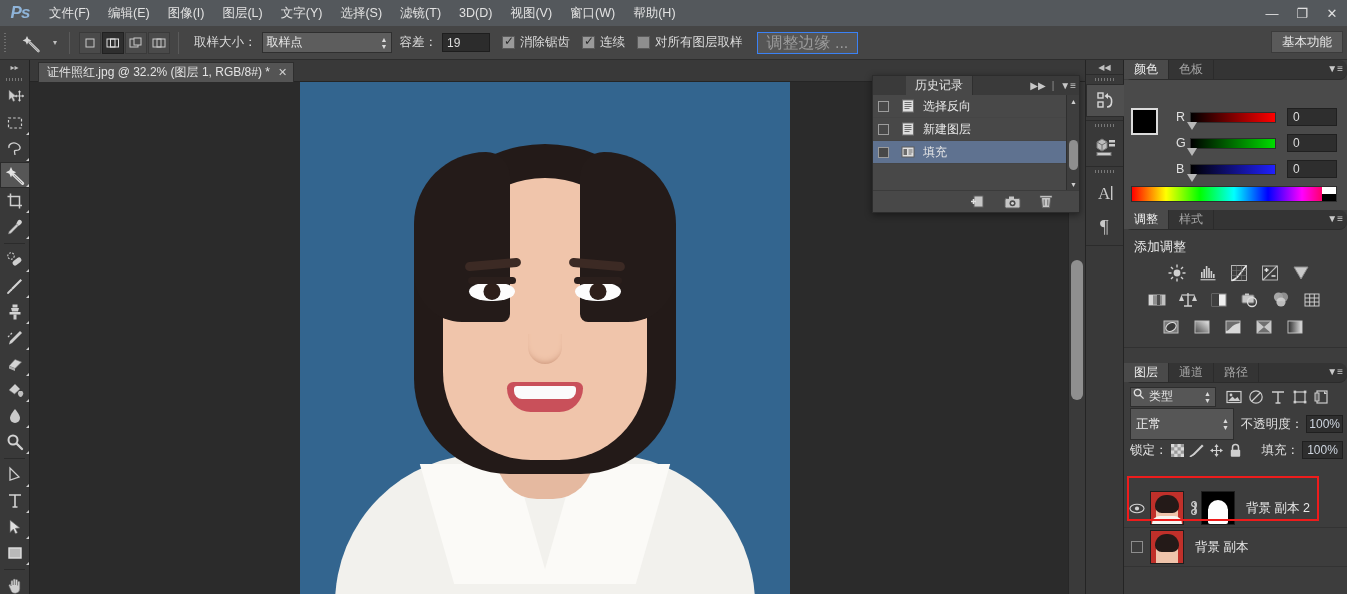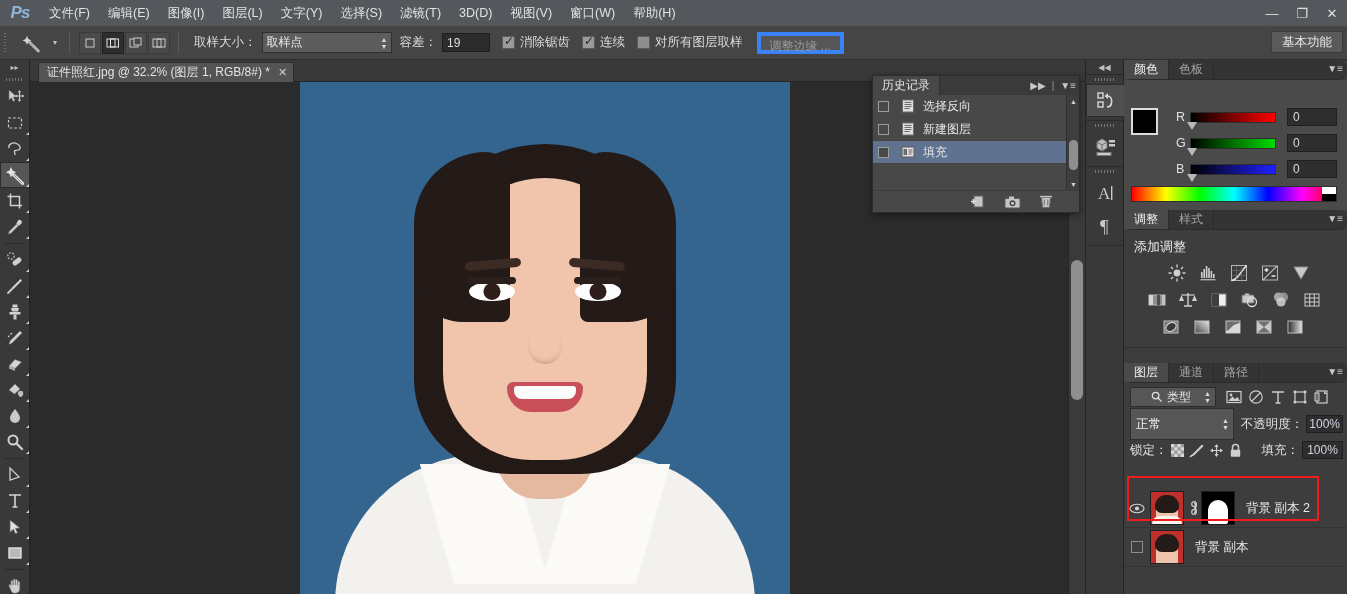--- a/index.html
+++ b/index.html
@@ -86,22 +86,22 @@
   .cbox {
     width: 13px; height: 13px; background: #9a9a9a; border: 1px solid #5a5a5a;
     margin-right: 5px; position: relative;
   }
   .cbox.on::after {
     content: "✓"; position: absolute; left: 1px; top: -3px;
     font-size: 12px; color: #2a2a2a;
   }
   .cbox.off { background: #8e8e8e; }
   .opt-btn {
-    height: 22px; background: #565656; border: 4px solid #3b82f6;
-    color: #9b9b9b; font-size: 12px; padding: 0 9px; line-height: 20px;
+    height: 22px; background: #565656; border: 1px solid #3b82f6;
+    color: #9b9b9b; font-size: 16px; padding: 0 9px; line-height: 20px;
     margin-left: 14px;
   }
   .ws-btn {
     position: absolute; right: 4px; top: 5px; height: 22px;
     background: #5a5a5a; border: 1px solid #3b3b3b; color: #e8e8e8;
     font-size: 12.5px; padding: 0 10px; line-height: 20px;
   }
 
   
   .toolbar {
@@ -235,20 +235,21 @@
 
   
   .history-panel {
     position: absolute; left: 872px; top: 75px; width: 208px; height: 138px;
     background: #484848; border: 1px solid #2c2c2c;
     box-shadow: 0 2px 7px rgba(0,0,0,.45);
   }
   .hp-tabrow {
     height: 19px; background: #3a3a3a; display: flex; align-items: stretch;
     position: relative;
+    padding-left: 33px;
   }
   .hp-tab {
     padding: 0 9px; display: flex; align-items: center; font-size: 12px;
     background: #484848; color: #e3e3e3; border-right: 1px solid #2f2f2f;
   }
   .hp-ctrls {
     position: absolute; right: 3px; top: 0; height: 19px; display: flex;
     align-items: center; gap: 6px; color: #c8c8c8; font-size: 10px;
   }
   .hp-list { position: absolute; left: 0; top: 19px; right: 13px; bottom: 22px;
@@ -377,21 +378,21 @@
   }
 
   
   .layers-panel { background: #3d3d3d; position: relative; height: 255px; }
   .lp-filter {
     height: 28px; display: flex; align-items: center; padding: 0 6px;
     background: #3d3d3d;
   }
   .fil-select {
     width: 86px; height: 20px; background: #565656; border: 1px solid #2d2d2d;
-    display: flex; align-items: center; padding: 0 20px; position: relative;
+    display: flex; align-items: flex-start; padding: 0 2px; position: relative;
     font-size: 12px; color: #e8e8e8;
   }
   .fil-select .arrows {
     position: absolute; right: 4px; top: 50%; transform: translateY(-50%);
     font-size: 7px; line-height: 7px; color: #dadada;
   }
   .fil-icons { display: flex; gap: 2px; margin-left: 8px; }
   .fil-ico {
     width: 20px; height: 20px; display: flex; align-items: center;
     justify-content: center;

